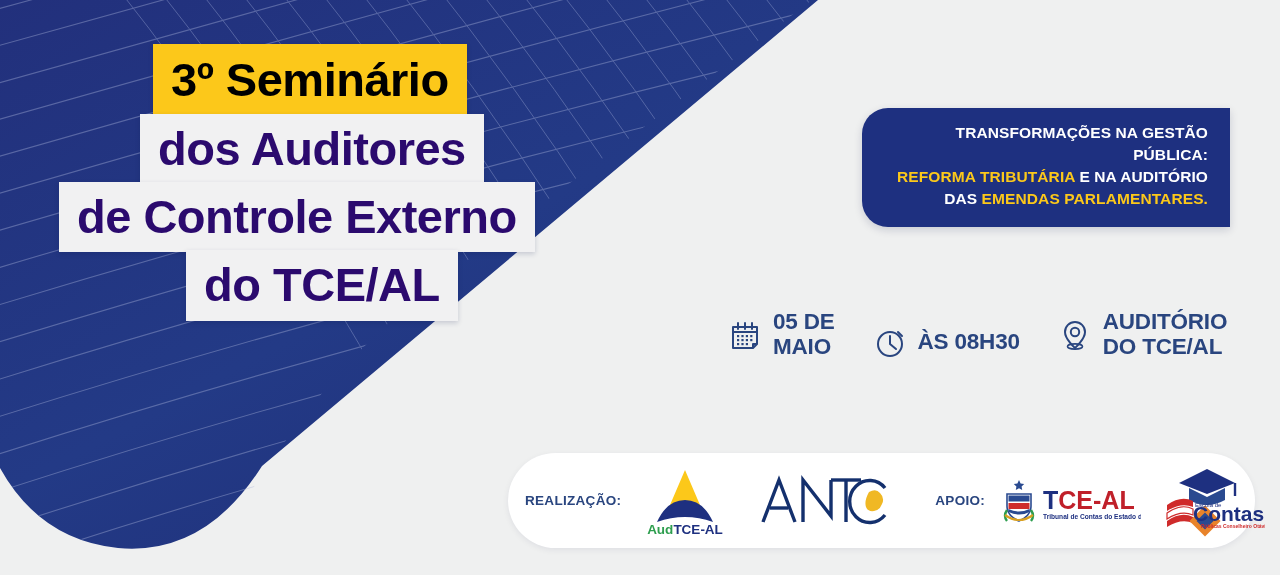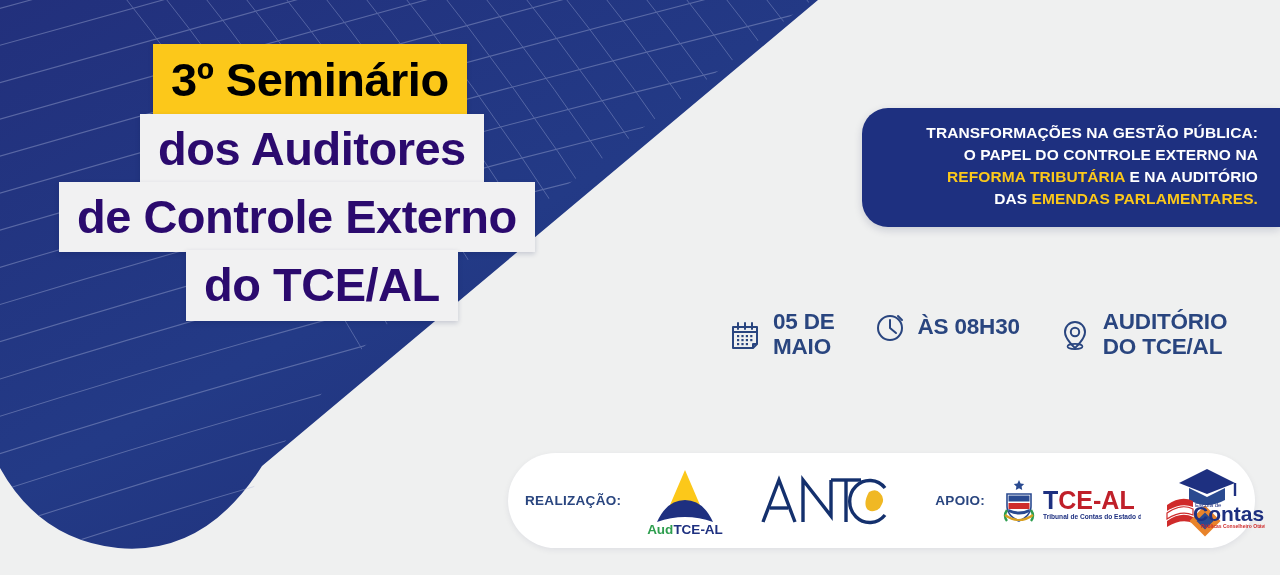--- a/index.html
+++ b/index.html
@@ -59,21 +59,21 @@
     background:#f1f1f2;color:#2b0a6e;
     font-size:47px;
     padding:11px 18px 13px 18px;
     margin-left:186px;margin-top:-2px;
     box-shadow:0 2px 5px rgba(10,20,70,.18);
   }
 
   
   .subtitle-box{
     position:absolute;
-    left:862px;top:108px;width:418px;
+    left:862px;top:108px;width:368px;
     background:#1e3080;
     border-radius:26px 0 0 26px;
     padding:14px 22px 16px 22px;
     box-sizing:border-box;
     text-align:right;
     z-index:6;
     box-shadow:0 3px 8px rgba(10,20,70,.16);
   }
   .subtitle-line{
     display:block;
@@ -81,21 +81,21 @@
     font-size:15.5px;
     font-weight:bold;
     line-height:1.43;
     letter-spacing:0.1px;
   }
   .hl{color:#fcc81a;}
 
   
   .info-row{
     position:absolute;left:728px;top:310px;
-    display:flex;align-items:flex-start;gap:0;
+    display:flex;align-items:flex-end;gap:0;
     z-index:6;
   }
   .info-item{display:flex;align-items:center;}
   .info-item + .info-item{margin-left:38px;}
   .info-icon{
     flex:0 0 auto;
     width:34px;height:34px;
     margin-right:11px;
     display:flex;align-items:center;justify-content:center;
   }
@@ -209,21 +209,20 @@
 
   <div class="title-stack">
     <span class="title-line tl1">3º Seminário</span>
     <span class="title-line tl2">dos Auditores</span>
     <span class="title-line tl3">de Controle Externo</span>
     <span class="title-line tl4">do TCE/AL</span>
   </div>
 
   <div class="subtitle-box">
     <span class="subtitle-line">TRANSFORMAÇÕES NA GESTÃO PÚBLICA:</span>
-    <span class="subtitle-line">O PAPEL DO CONTROLE EXTERNO NA</span>
     <span class="subtitle-line"><span class="hl">REFORMA TRIBUTÁRIA</span><span> E NA AUDITÓRIO</span></span>
     <span class="subtitle-line"><span>DAS </span><span class="hl">EMENDAS PARLAMENTARES.</span></span>
   </div>
 
   <div class="info-row">
 
     <div class="info-item">
       <span class="info-icon">
         <svg width="32" height="32" viewBox="0 0 32 32" fill="none" stroke="#29457f" stroke-width="2">
           <path d="M4 8 h24 v17 l-4 4 h-20 z" stroke-linejoin="round"></path>

